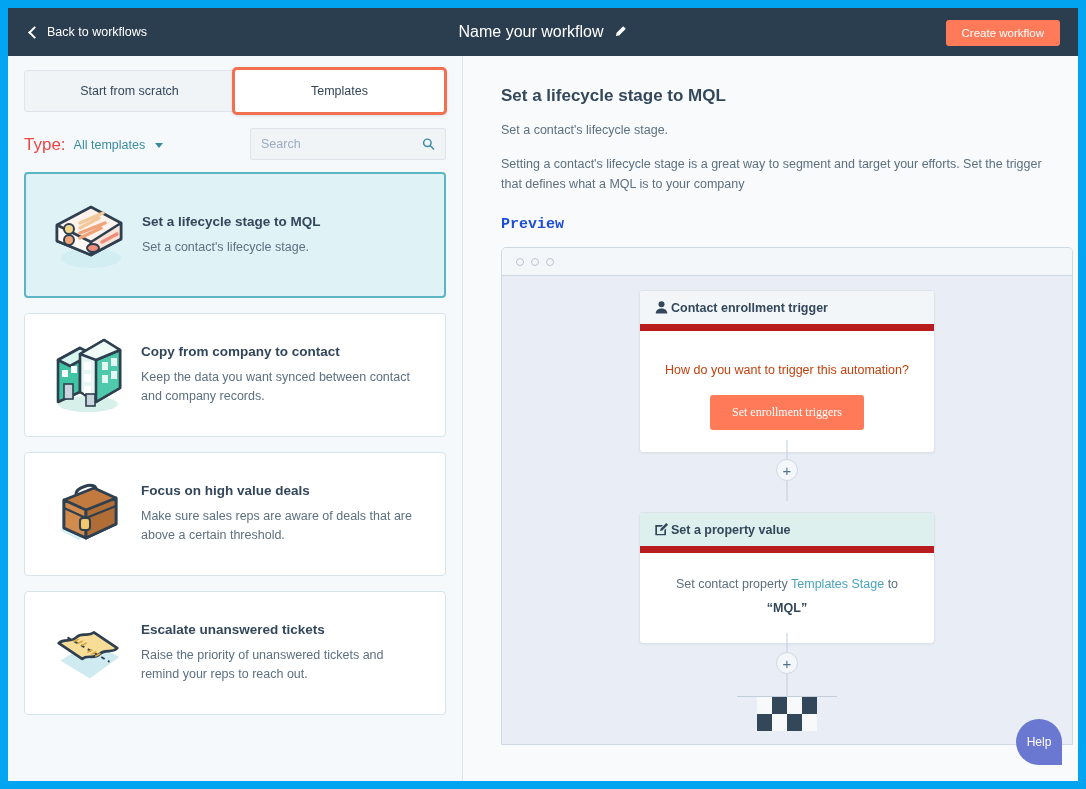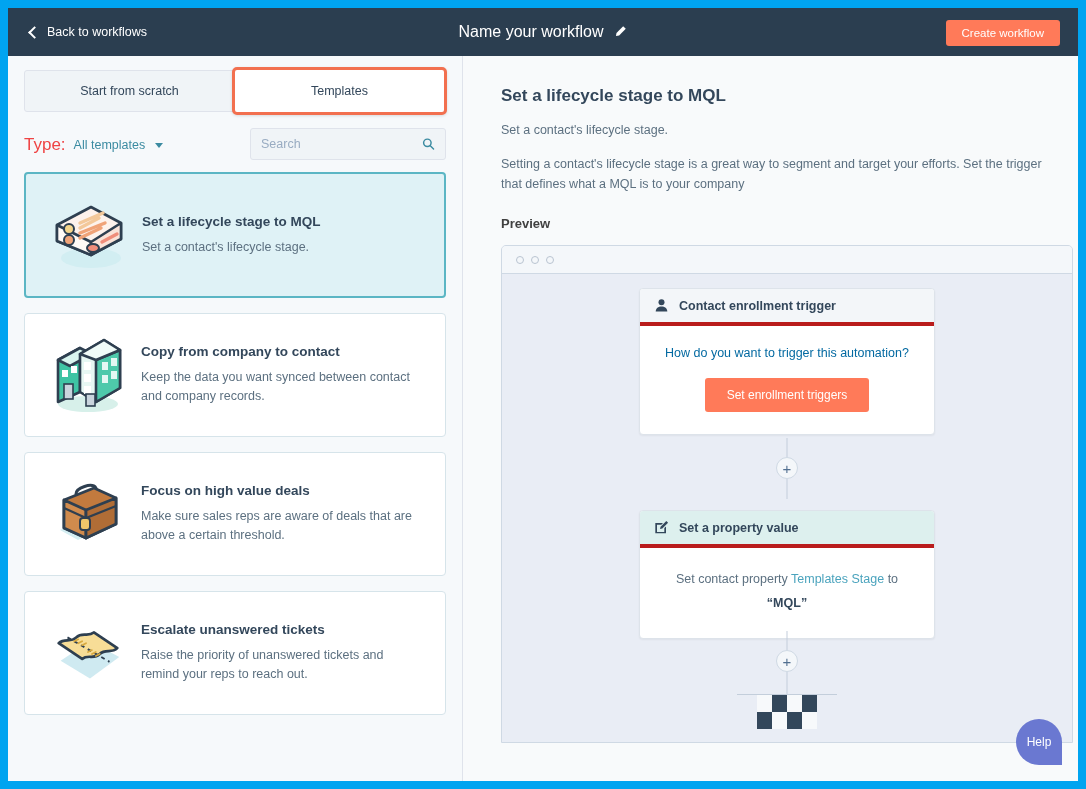--- a/index.html
+++ b/index.html
@@ -100,21 +100,21 @@
   .card-desc { font-size: 12.5px; color: #5c7080; line-height: 1.5; }
 
   
   .right-panel {
     position: absolute; left: 455px; top: 48px; width: 615px; height: 725px;
     background: #f8fafb; overflow: hidden; padding: 30px 22px 0 38px;
   }
   .detail-title { font-size: 17px; font-weight: bold; color: #33475b; }
   .detail-sub { font-size: 12.5px; color: #5c7080; margin-top: 17px; }
   .detail-body { font-size: 12.5px; color: #5c7080; margin-top: 17px; line-height: 1.6; max-width: 575px; }
-  .preview-label { font-size: 13px; font-weight: bold; color: #404040; margin-top: 22px; }
+  .preview-label { font-size: 15px; font-weight: bold; color: #1d4ed8; margin-top: 22px; font-family: Liberation Mono, monospace; }
 
   .preview-window {
     margin-top: 14px; width: 572px; height: 498px;
     border: 1px solid #cfd9e4; border-radius: 5px 5px 0 0;
     background: #e9edf5; overflow: hidden;
   }
   .preview-chrome {
     height: 28px; background: #f4f7fa; border-bottom: 1px solid #cfd9e4;
     display: flex; align-items: center; padding-left: 14px; gap: 7px;
   }
@@ -129,32 +129,32 @@
     justify-content: center; color: #516f90; font-size: 15px; line-height: 1;
     cursor: pointer;
   }
 
   .node-card {
     position: absolute; left: 50%; transform: translateX(-50%);
     width: 296px; background: #fff; border: 1px solid #dde3ea;
     border-radius: 4px; box-shadow: 0 1px 2px rgba(0,0,0,.05); overflow: hidden;
   }
   .node-head {
-    display: flex; align-items: center; gap: 10px; padding: 9px 14px;
+    display: flex; align-items: center; gap: 2px; padding: 9px 14px;
     font-size: 12.5px; font-weight: bold; color: #33475b;
-    border-bottom: 4px solid #b91c1c;
+    border-bottom: 7px solid #b91c1c;
   }
   .node-head.trigger { background: #f3f6f9; }
   .node-head.action  { background: #ddf0ee; }
   .node-body { padding: 20px 18px 22px; text-align: center; }
-  .node-q { font-size: 12.5px; color: #0369a1; }
+  .node-q { font-size: 12.5px; color: #c2410c; margin-top: 12px; }
   .enroll-btn {
     margin-top: 18px; background: #ff7a59; color: #fff; border: none;
     border-radius: 3px; padding: 10px 22px; font-size: 12px;
-    font-family: Liberation Sans, sans-serif; cursor: pointer;
+    font-family: Liberation Serif, serif; cursor: pointer;
   }
   .node-line { font-size: 12.5px; color: #5c7080; line-height: 1.9; }
   .node-link { color: #4aa3bd; }
   .node-val { font-weight: bold; color: #33475b; }
 
   .flag-wrap { position: absolute; left: 50%; transform: translateX(-50%); }
   .flag-bar { width: 100px; height: 1px; background: #c3cedb; margin: 0 auto 0; }
   .flag {
     width: 60px; height: 34px; display: grid;
     grid-template-columns: repeat(4, 1fr); grid-template-rows: repeat(2, 1fr);

